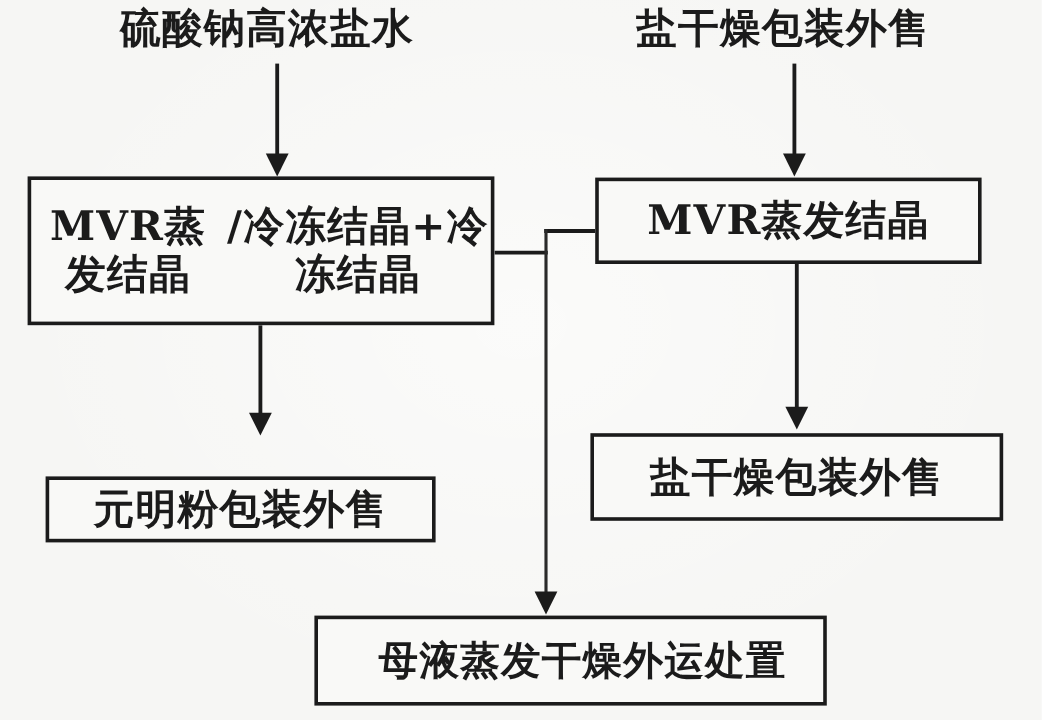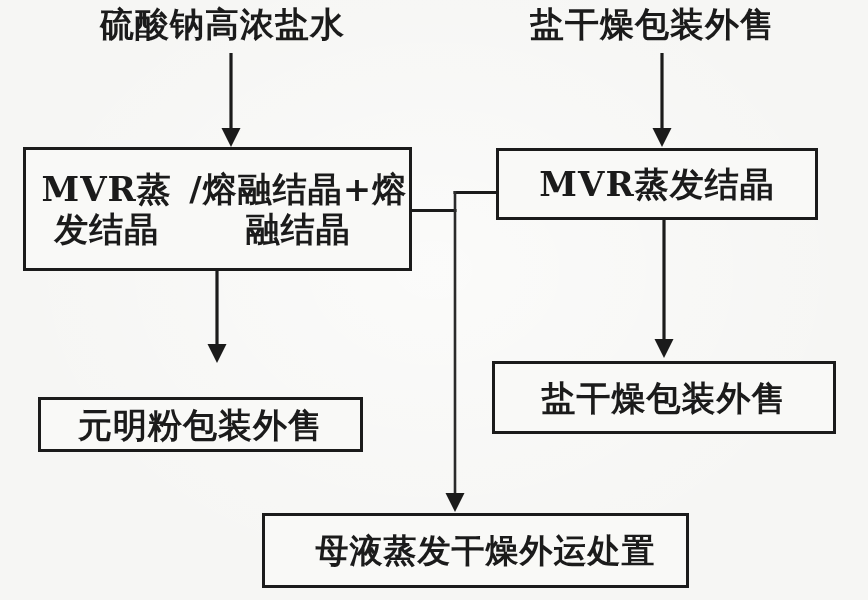--- a/index.html
+++ b/index.html
@@ -77,21 +77,21 @@
       <polygon points="445.5,493 464.5,493 455,512"></polygon>
     </g>
   </svg>
 
   <div class="free-label" style="left:100px;top:5px;width:250px;">硫酸钠高浓盐水</div>
 
   <div class="free-label" style="left:530px;top:5px;width:250px;">盐干燥包装外售</div>
 
   <div class="node" style="left:23px;top:147px;width:389px;height:124px;">
     <div>MVR蒸发结晶</div>
-    <div>/熔融结晶+熔融结晶</div>
+    <div>/冷冻结晶+冷冻结晶</div>
   </div>
 
   <div class="node" style="left:496px;top:148px;width:322px;height:72px;">
     <div>MVR蒸发结晶</div>
   </div>
 
   <div class="node" style="left:38px;top:363px;width:325px;height:55px;margin-top:34px;">
     <div>元明粉包装外售</div>
   </div>
 

